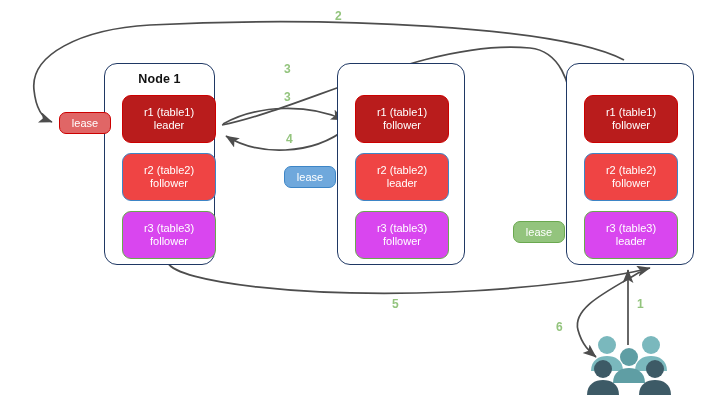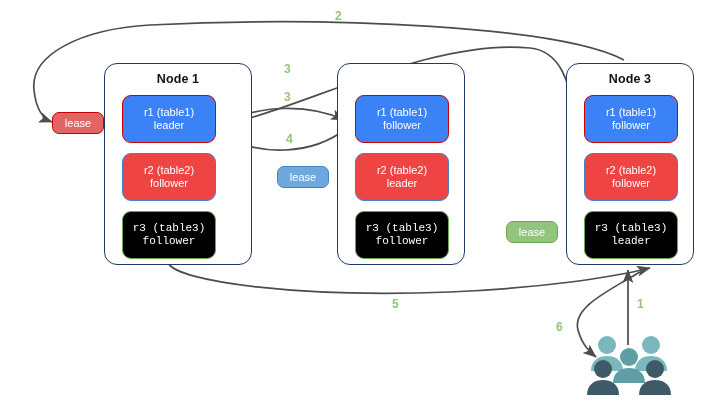--- a/index.html
+++ b/index.html
@@ -51,42 +51,42 @@
     display: flex;
     align-items: center;
     justify-content: center;
     text-align: center;
     line-height: 1.18;
     font-size: 11px;
     color: #ffffff;
   }
   .replica span { display: block; }
   .rep-red {
-    background: #3b82f6;
+    background: #b91c1c;
     border: 1.6px solid #cc0000;
   }
   .rep-blue {
     background: #ef4444;
     border: 1.6px solid #3d85c6;
   }
   .rep-green {
-    background: #000000;
+    background: #d946ef;
     border: 1.6px solid #6aa84f;
-    font-family: Liberation Mono, monospace;
   }
   .lease {
     position: absolute;
     box-sizing: border-box;
     border-radius: 7px;
     display: flex;
     align-items: center;
     justify-content: center;
     font-size: 11px;
     color: #ffffff;
     z-index: 3;
+    margin-left: 7px;
   }
   .edge-label {
     position: absolute;
     font-size: 12px;
     font-weight: bold;
     color: #93c47d;
     z-index: 4;
     white-space: nowrap;
   }
   #people {
@@ -122,21 +122,21 @@
   </svg>
 
   <div class="edge-label" style="left:335px; top:9px;">2</div>
   <div class="edge-label" style="left:284px; top:62px;">3</div>
   <div class="edge-label" style="left:284px; top:90px;">3</div>
   <div class="edge-label" style="left:286px; top:132px;">4</div>
   <div class="edge-label" style="left:392px; top:297px;">5</div>
   <div class="edge-label" style="left:637px; top:297px;">1</div>
   <div class="edge-label" style="left:556px; top:320px;">6</div>
 
-  <div class="node" style="left:104px; top:63px; width:148px; height:202px;">
+  <div class="node" style="left:104px; top:63px; width:111px; height:202px;">
     <div class="node-title">Node 1</div>
     <div class="replica rep-red" style="left:17px; top:31px; width:94px; height:48px;">
       <div>
         <span>r1 (table1)</span>
         <span>leader</span>
       </div>
     </div>
     <div class="replica rep-blue" style="left:17px; top:89px; width:94px; height:48px;">
       <div>
         <span>r2 (table2)</span>
@@ -166,21 +166,20 @@
     </div>
     <div class="replica rep-green" style="left:17px; top:147px; width:94px; height:48px;">
       <div>
         <span>r3 (table3)</span>
         <span>follower</span>
       </div>
     </div>
   </div>
 
   <div class="node" style="left:566px; top:63px; width:128px; height:202px;">
-    <div class="node-title">Node 3</div>
     <div class="replica rep-red" style="left:17px; top:31px; width:94px; height:48px;">
       <div>
         <span>r1 (table1)</span>
         <span>follower</span>
       </div>
     </div>
     <div class="replica rep-blue" style="left:17px; top:89px; width:94px; height:48px;">
       <div>
         <span>r2 (table2)</span>
         <span>follower</span>

